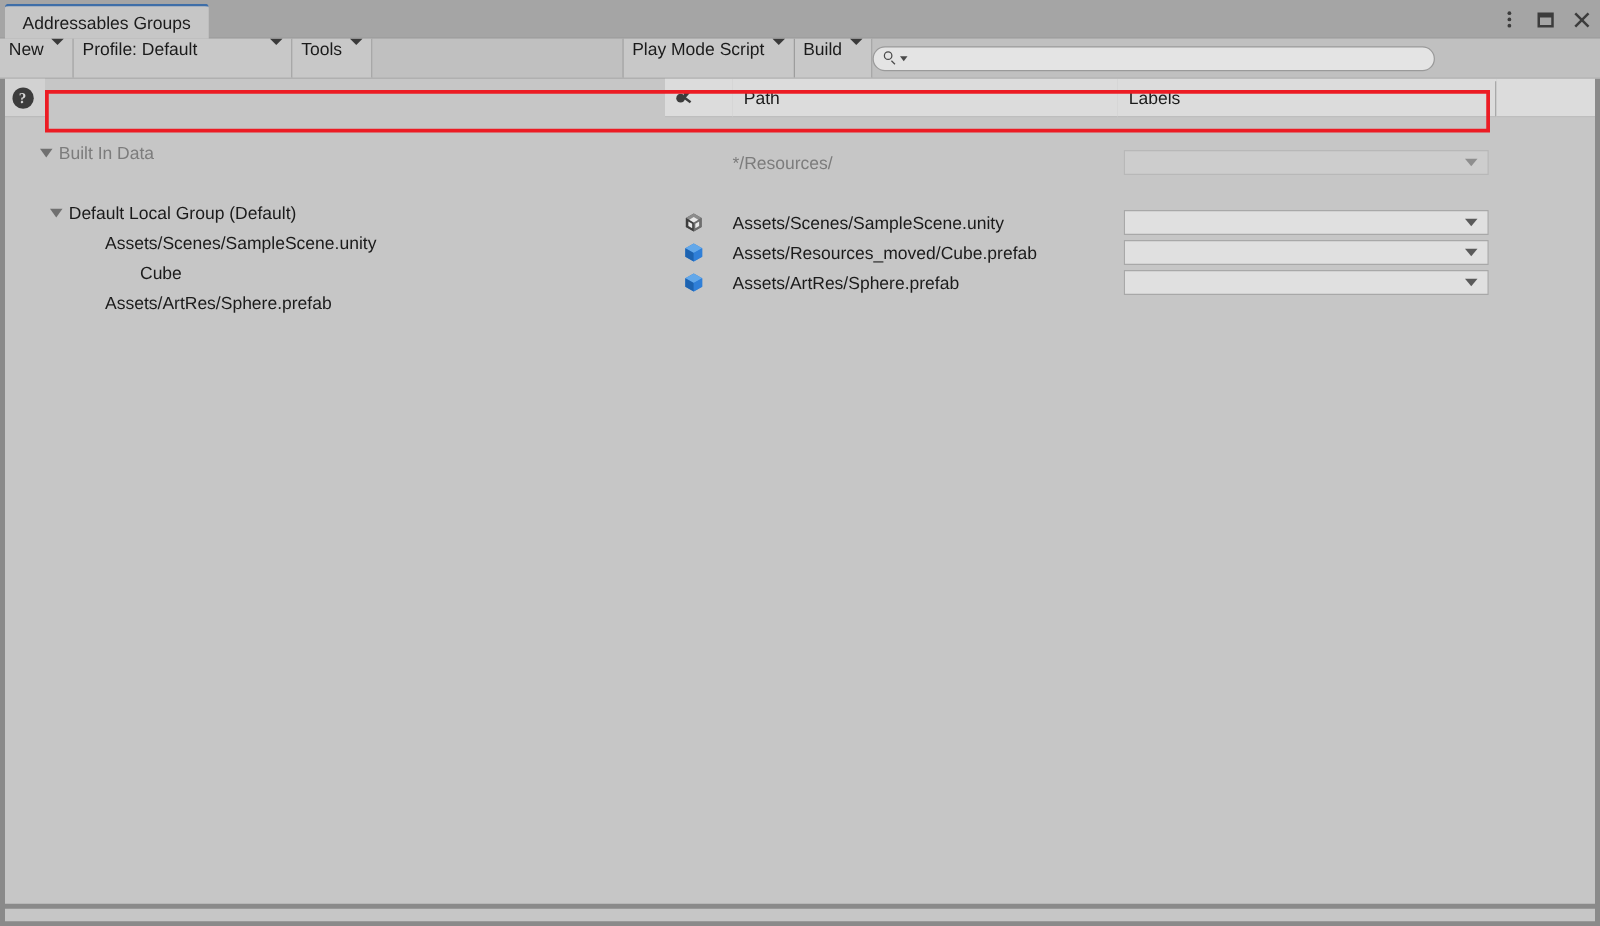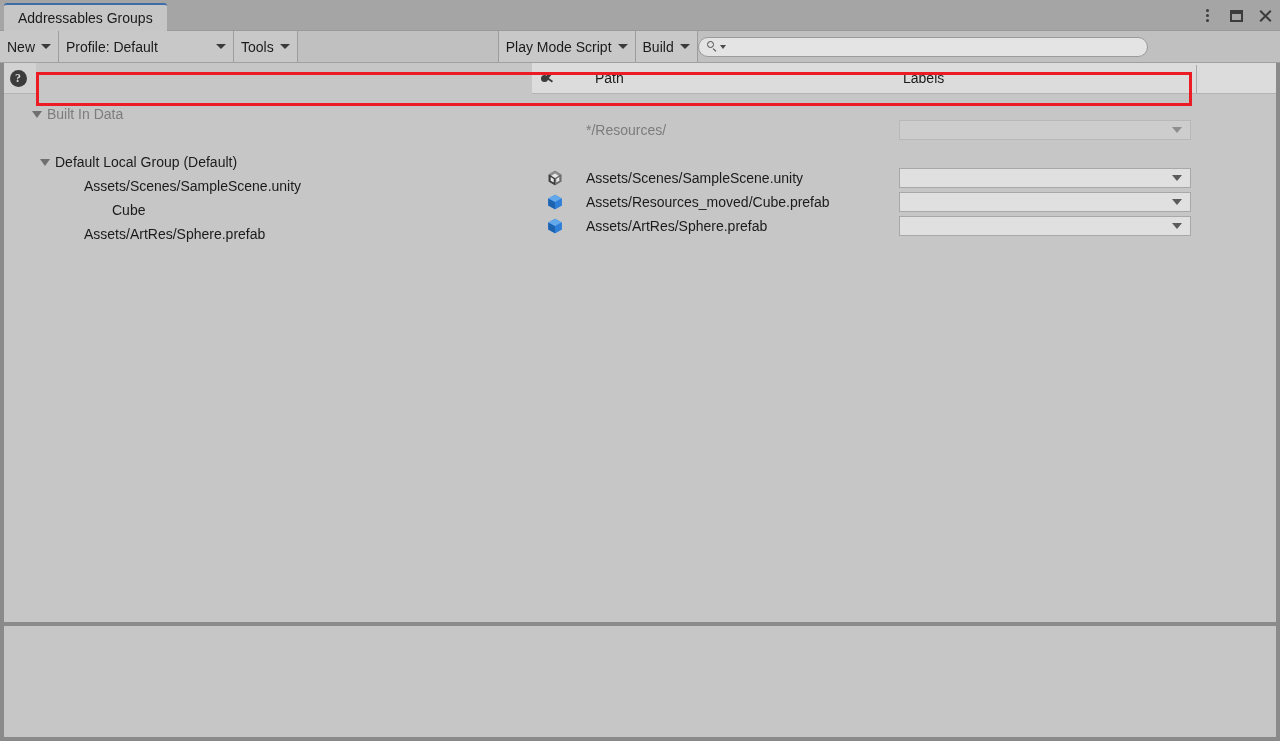--- a/index.html
+++ b/index.html
@@ -14,21 +14,21 @@
     font-size: 14px;
     color: #1b1b1b;
     overflow: hidden;
     -webkit-font-smoothing: antialiased;
   }
 
   .window {
     position: absolute;
     left: 0; top: 0;
     width: 1280px;
-    height: 626px;
+    height: 727px;
     background: #c6c6c6;
     box-sizing: border-box;
   }
 
   
   .tabbar {
     position: absolute;
     left: 0; top: 0;
     width: 1280px;
     height: 31px;
@@ -86,21 +86,20 @@
     width: 1280px;
     height: 32px;
     background: #c0c0c0;
     border-bottom: 1px solid #a0a0a0;
     box-sizing: border-box;
     display: flex;
     align-items: stretch;
   }
   .tbtn {
     display: flex;
-    align-items: center;
     height: 31px;
     padding: 0 7px;
     background: #c8c8c8;
     border-right: 1px solid #9d9d9d;
     box-sizing: border-box;
     font-size: 14px;
     color: #1b1b1b;
     white-space: nowrap;
     cursor: default;
   }
@@ -277,21 +276,21 @@
     background: #c6c6c6;
     overflow: hidden;
   }
   .row {
     position: relative;
     height: 24px;
     width: 1280px;
   }
   .namecell {
     position: absolute;
-    left: 0; top: 8px;
+    left: 0; top: 16px;
     width: 530px;
     height: 24px;
     display: flex;
     align-items: center;
     white-space: nowrap;
     overflow: hidden;
     font-size: 14px;
   }
   .foldarrow {
     width: 0; height: 0;

